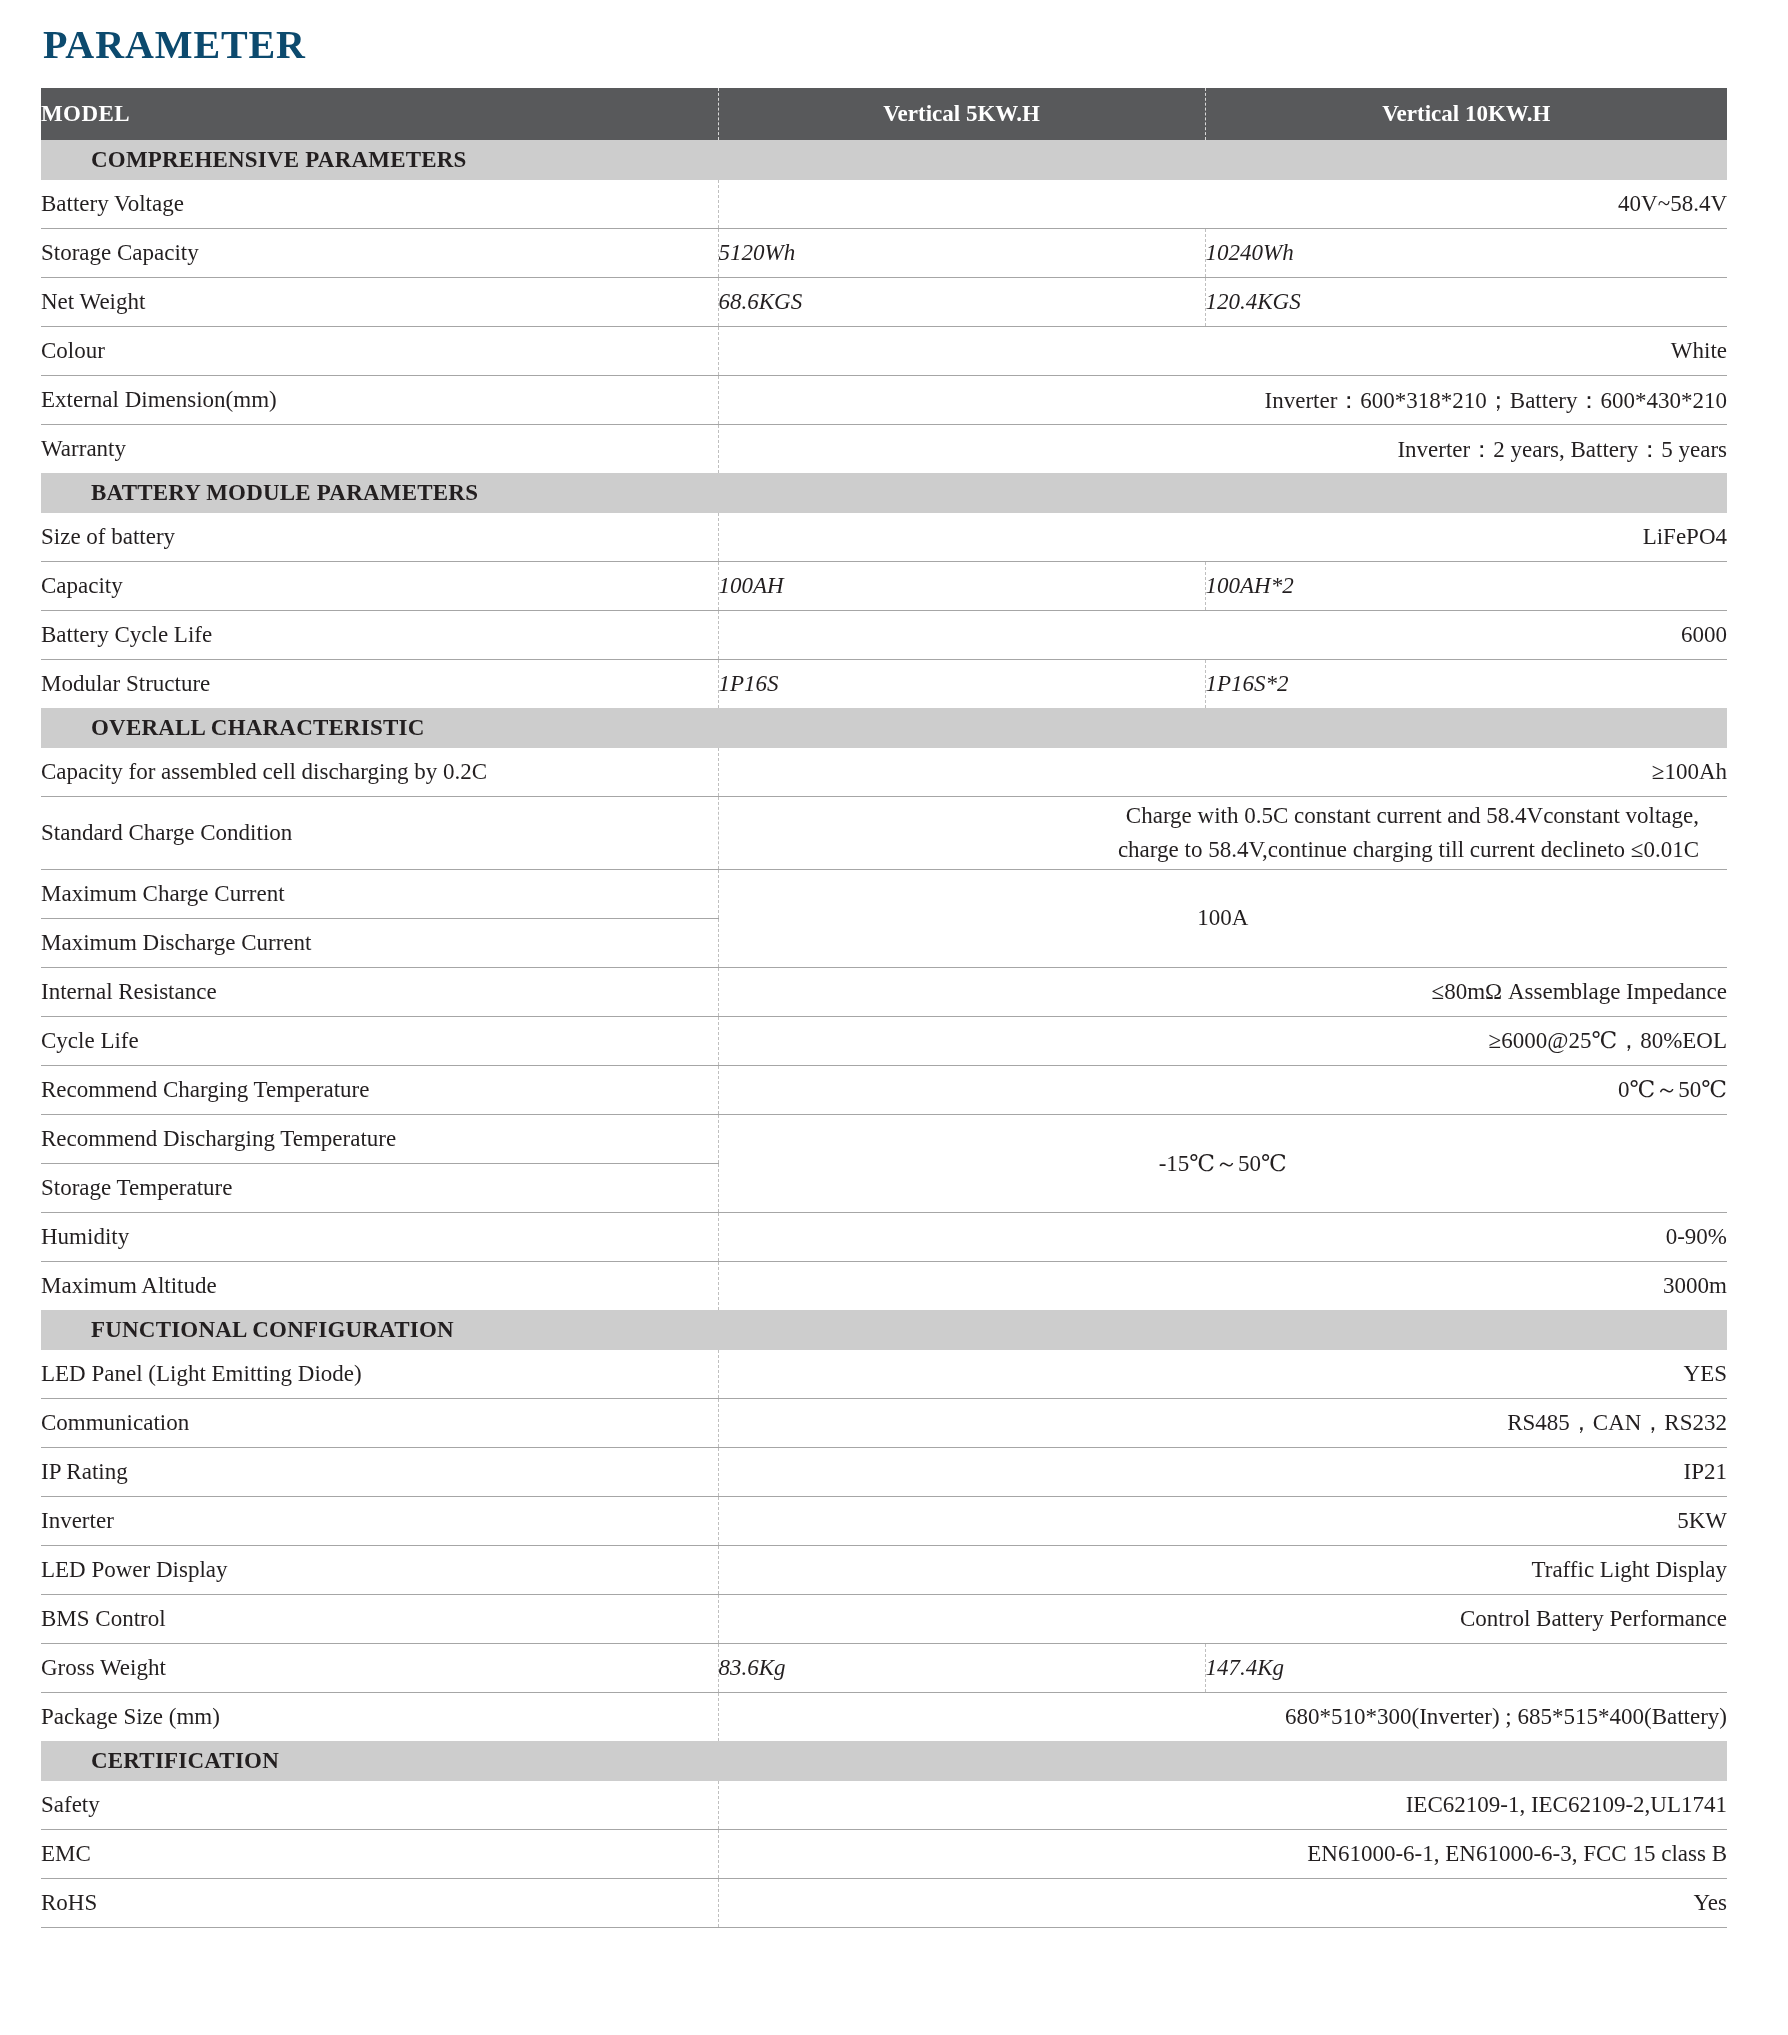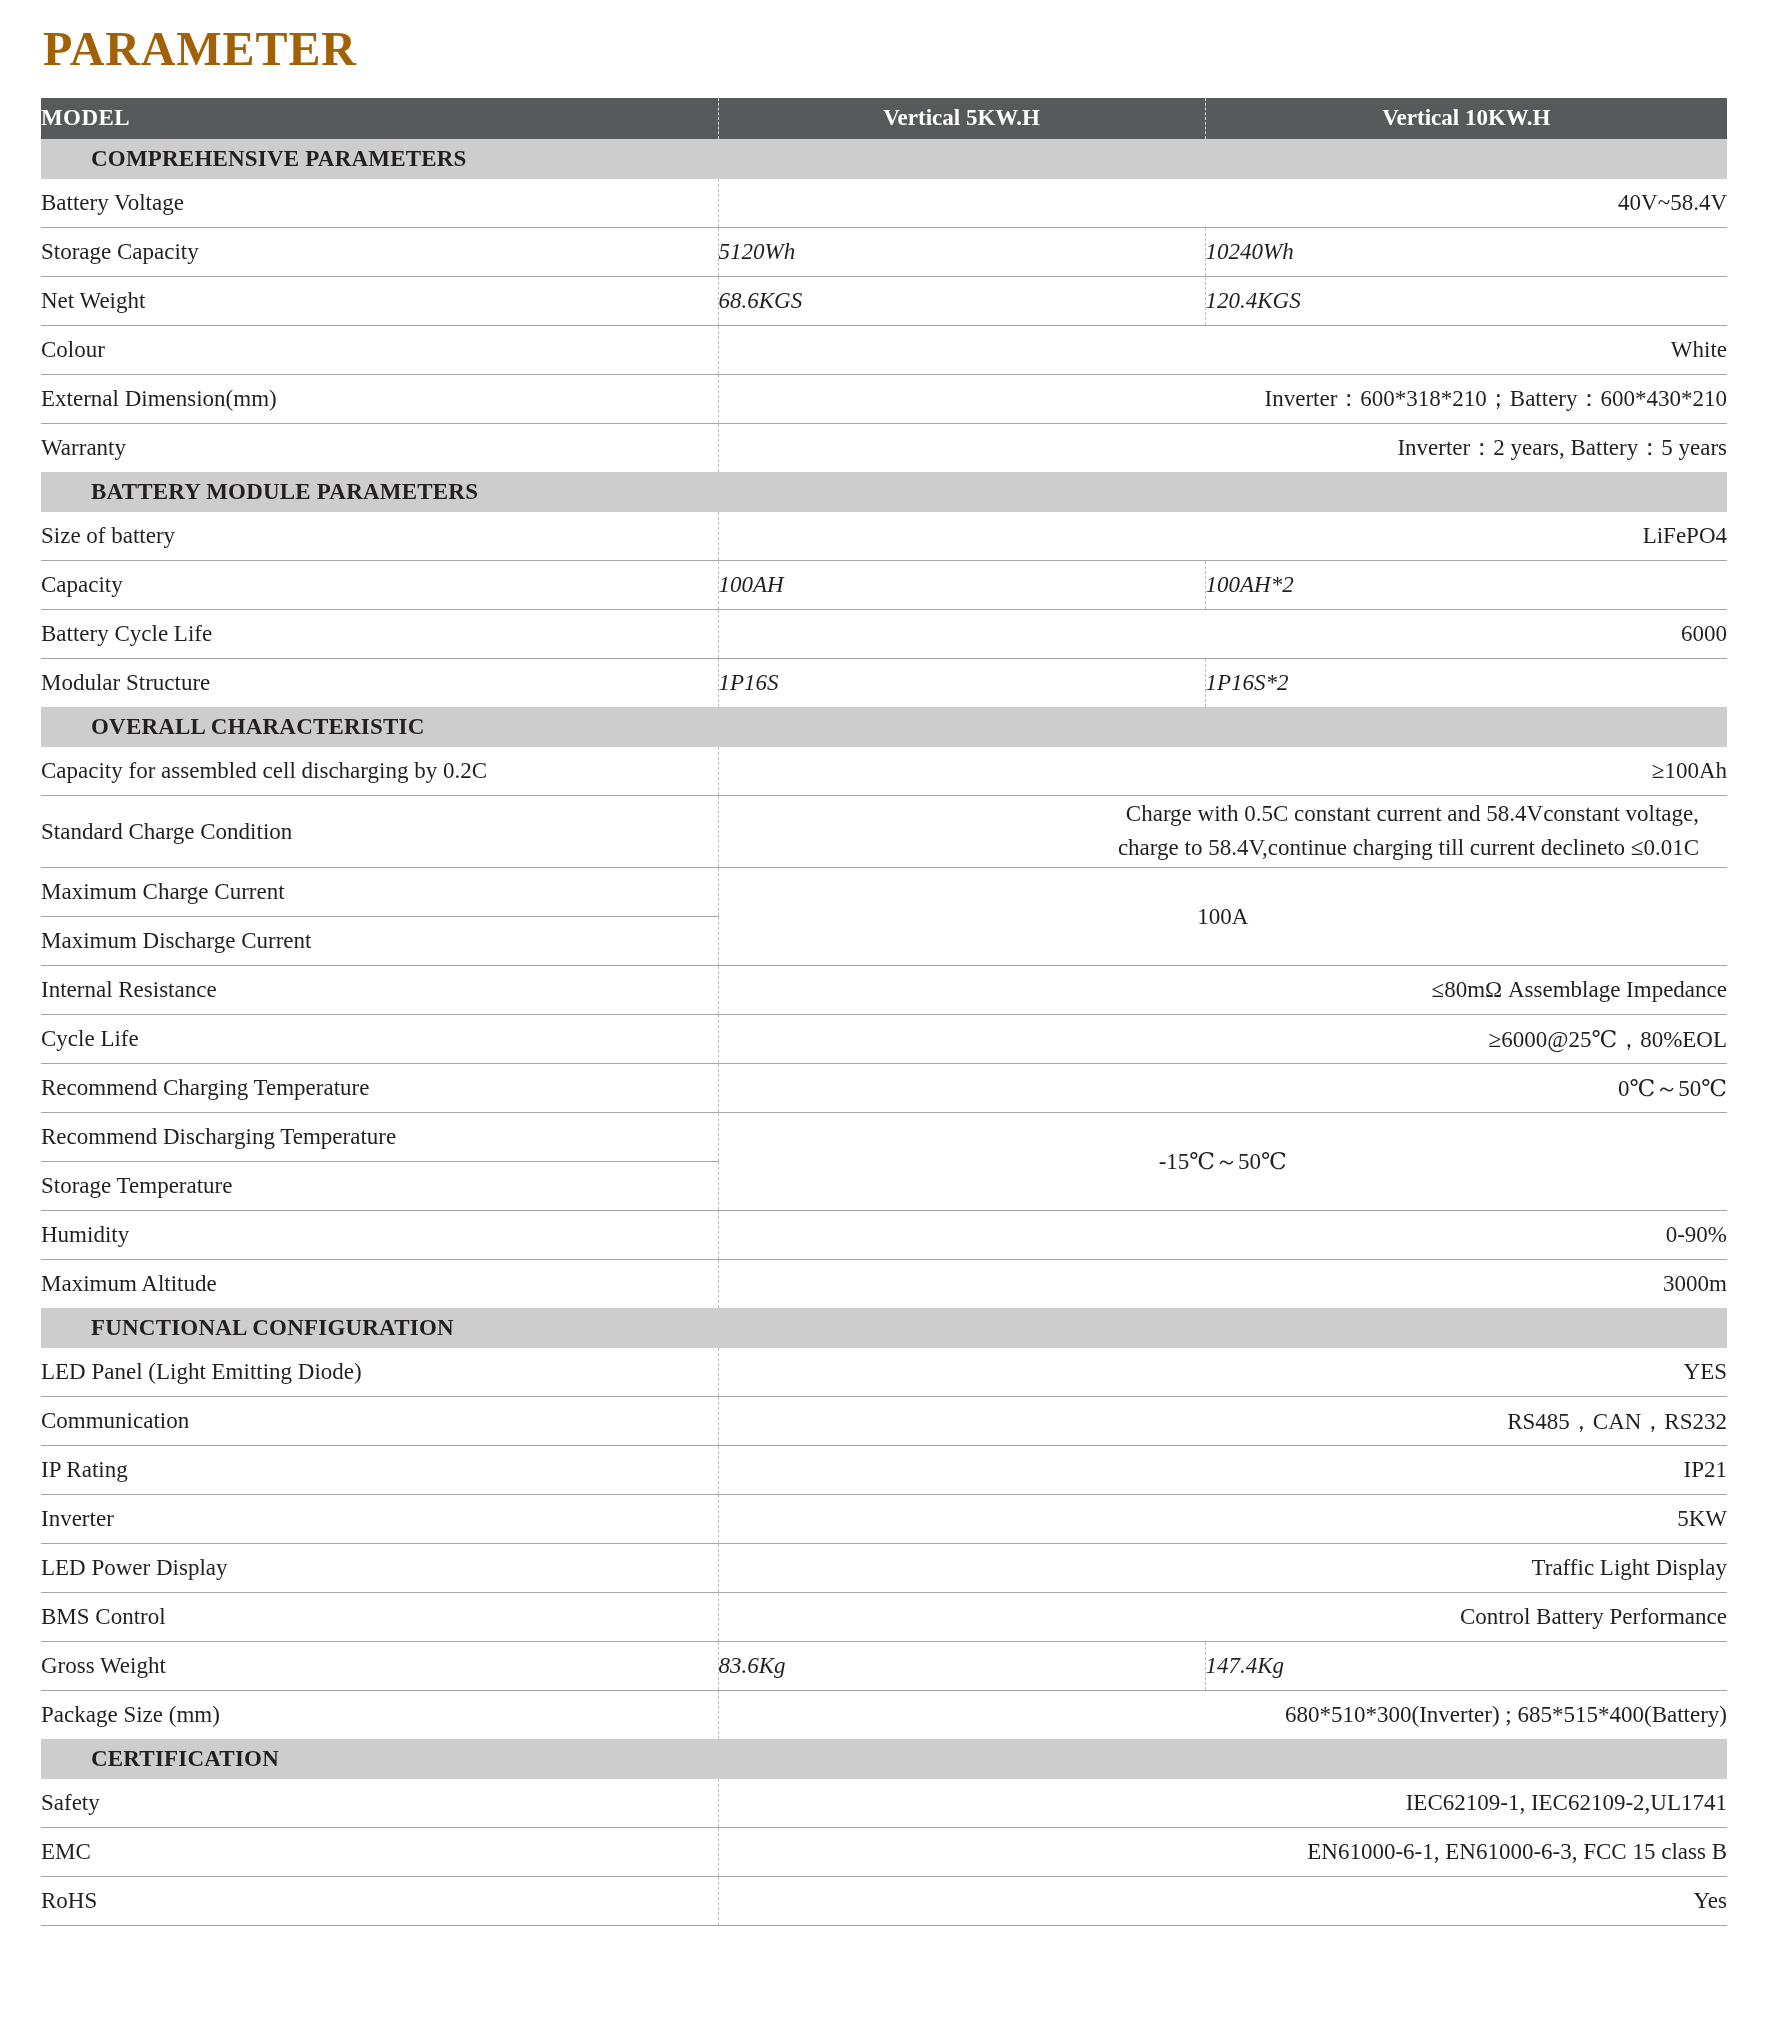--- a/index.html
+++ b/index.html
@@ -16,44 +16,44 @@
   .page {
     position: relative;
     width: 1789px;
     min-height: 2036px;
     box-sizing: border-box;
     padding: 0;
   }
   .page-title {
     font-family: "Liberation Serif", "DejaVu Serif", serif;
     font-weight: 700;
-    font-size: 48px;
+    font-size: 40px;
     letter-spacing: 0.9px;
-    color: #a16207;
+    color: #0c4a6e;
     margin: 0;
     padding: 20.5px 0 0 43px;
     line-height: 1.18;
   }
   .spec-table {
     width: 1685px;
     margin: 20.5px 0 0 41px;
     border-collapse: collapse;
     table-layout: fixed;
   }
   .spec-table col.c-label  { width: 677px; }
   .spec-table col.c-v1     { width: 487px; }
   .spec-table col.c-v2     { width: 522px; }
 
   
   tr.head-row > th {
     background: #58595b;
     color: #ffffff;
     font-weight: 700;
     font-size: 23px;
-    height: 41px;
+    height: 52px;
     padding: 0;
     vertical-align: middle;
     border: 0;
   }
   th.head-label {
     text-align: left;
     padding-left: 50px;
     letter-spacing: 0.4px;
   }
   th.head-v1, th.head-v2 {

